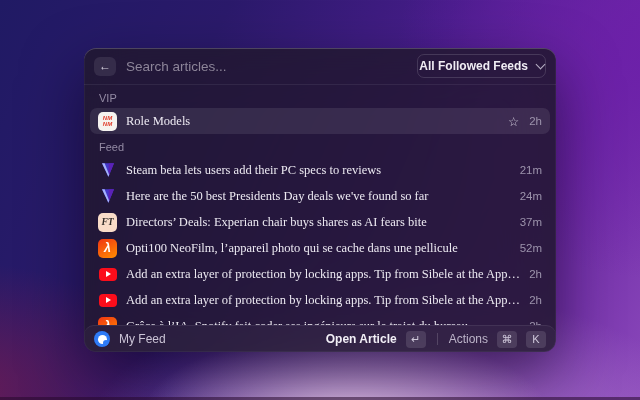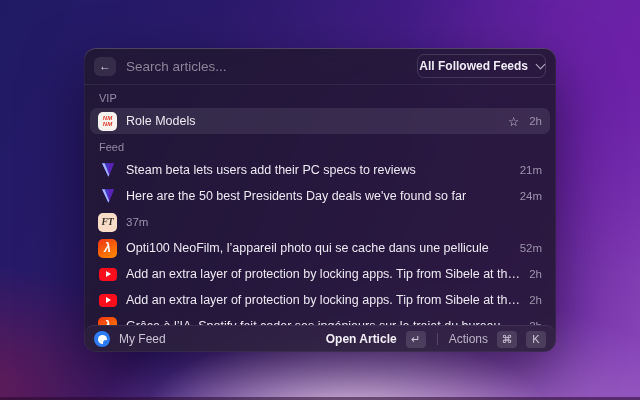--- a/index.html
+++ b/index.html
@@ -62,21 +62,21 @@
   
   .list { flex: 1 1 auto; padding: 0 6px; overflow: hidden; }
   .section-label { font-size: 11px; color: #948ba4; padding: 7px 9px 4px; }
   .row {
     height: 26px; display: flex; align-items: center; gap: 9px;
     padding: 0 8px; border-radius: 7px;
   }
   .row.selected { background: rgba(255,255,255,0.085); }
   .row-title {
     flex: 1; font-size: 12.5px; color: #edeaf2;
-    white-space: nowrap; overflow: hidden; text-overflow: ellipsis;
+    white-space: nowrap; overflow: hidden; text-overflow: ellipsis; font-family: Liberation Serif, serif;
   }
   .row-star { font-size: 12.5px; color: #cfc9d9; margin-right: 1px; }
   .row-time { font-size: 11.5px; color: #9d94ac; flex: 0 0 auto; }
 
   
   .ic {
     width: 19px; height: 19px; border-radius: 5px; flex: 0 0 auto;
     display: flex; align-items: center; justify-content: center; overflow: hidden; font-style: italic;
   }
   .ic.rm { background: #f5f2ef; }
@@ -175,20 +175,21 @@
             <polygon points="4,3 20,3 12.5,21" fill="#4338ca"></polygon>
             <polygon points="13,3 20,3 12.5,21" fill="#5b21b6"></polygon>
             <polygon points="4,3 7.5,3 13.6,18.3 12.5,21" fill="#a5b4fc"></polygon>
           </svg>
         </span>
         <span class="row-title">Here are the 50 best Presidents Day deals we've found so far</span>
         <span class="row-time">24m</span>
       </div>
       <div class="row">
         <span class="ic ft">FT</span>
+        <span class="row-title">Directors’ Deals: Experian chair buys shares as AI fears bite</span>
         <span class="row-time">37m</span>
       </div>
       <div class="row">
         <span class="ic nmr">λ</span>
         <span class="row-title">Opti100 NeoFilm, l’appareil photo qui se cache dans une pellicule</span>
         <span class="row-time">52m</span>
       </div>
       <div class="row">
         <span class="ic ytw">
           <span class="yt-body">

